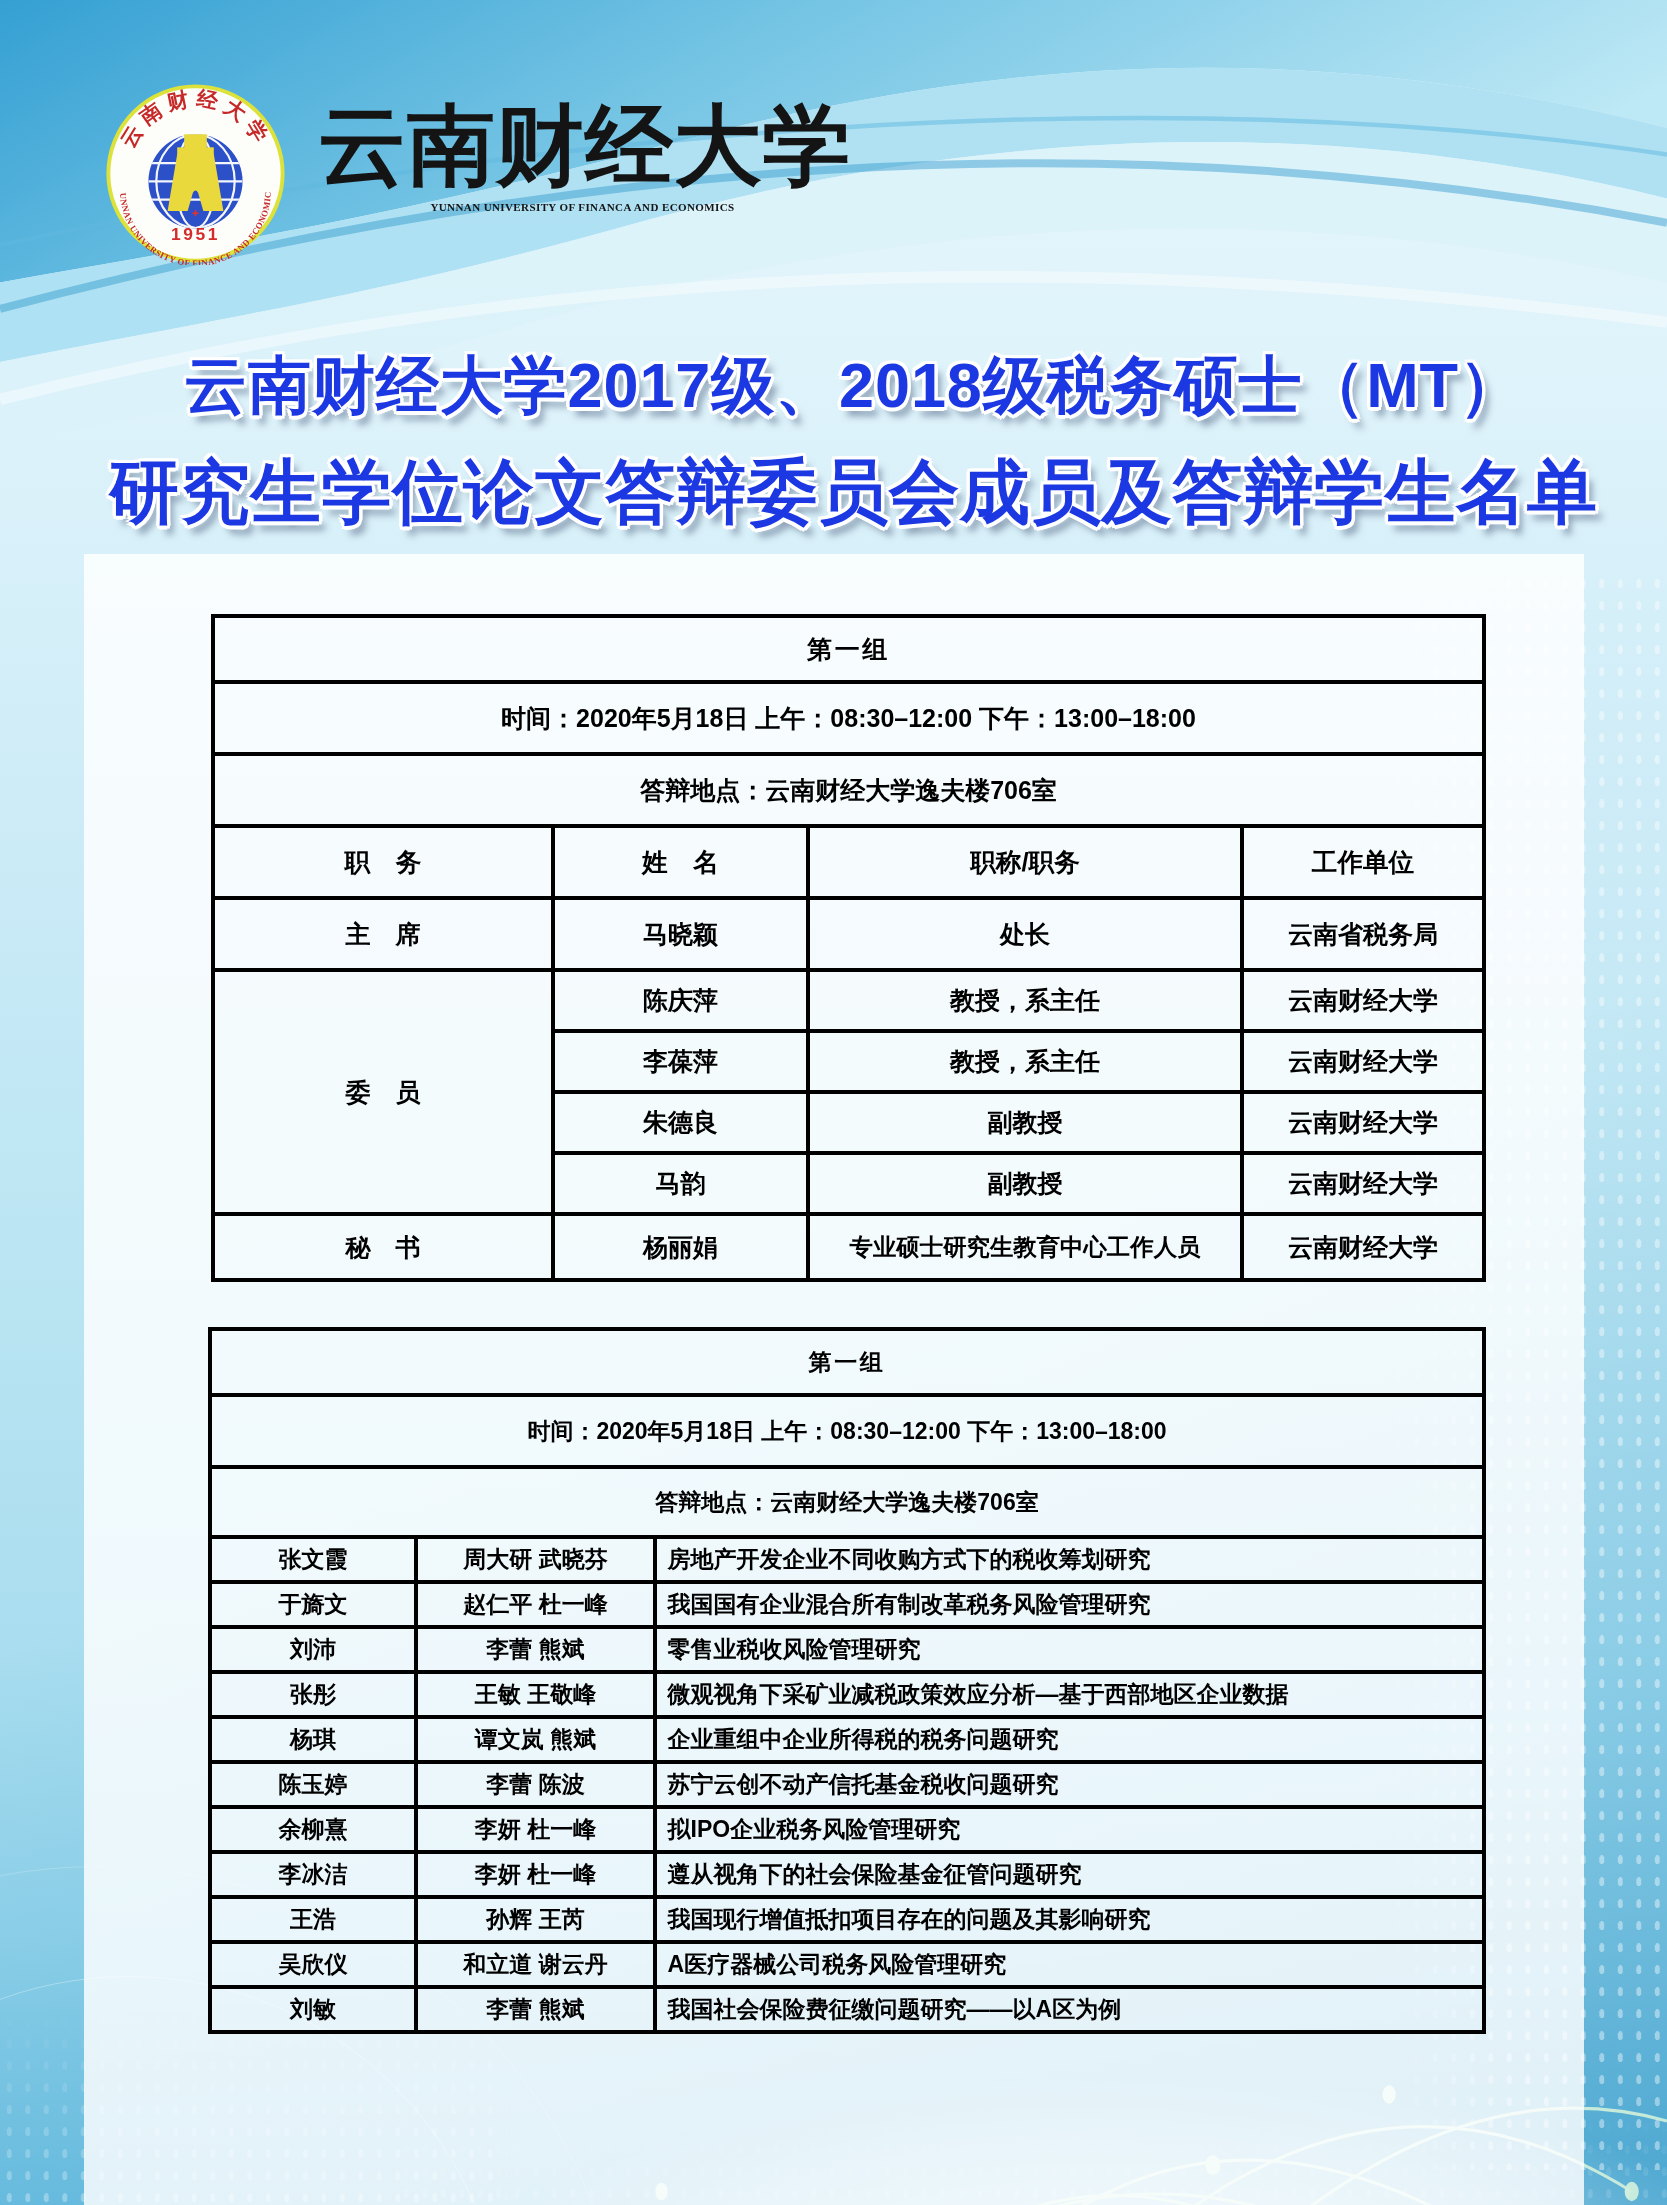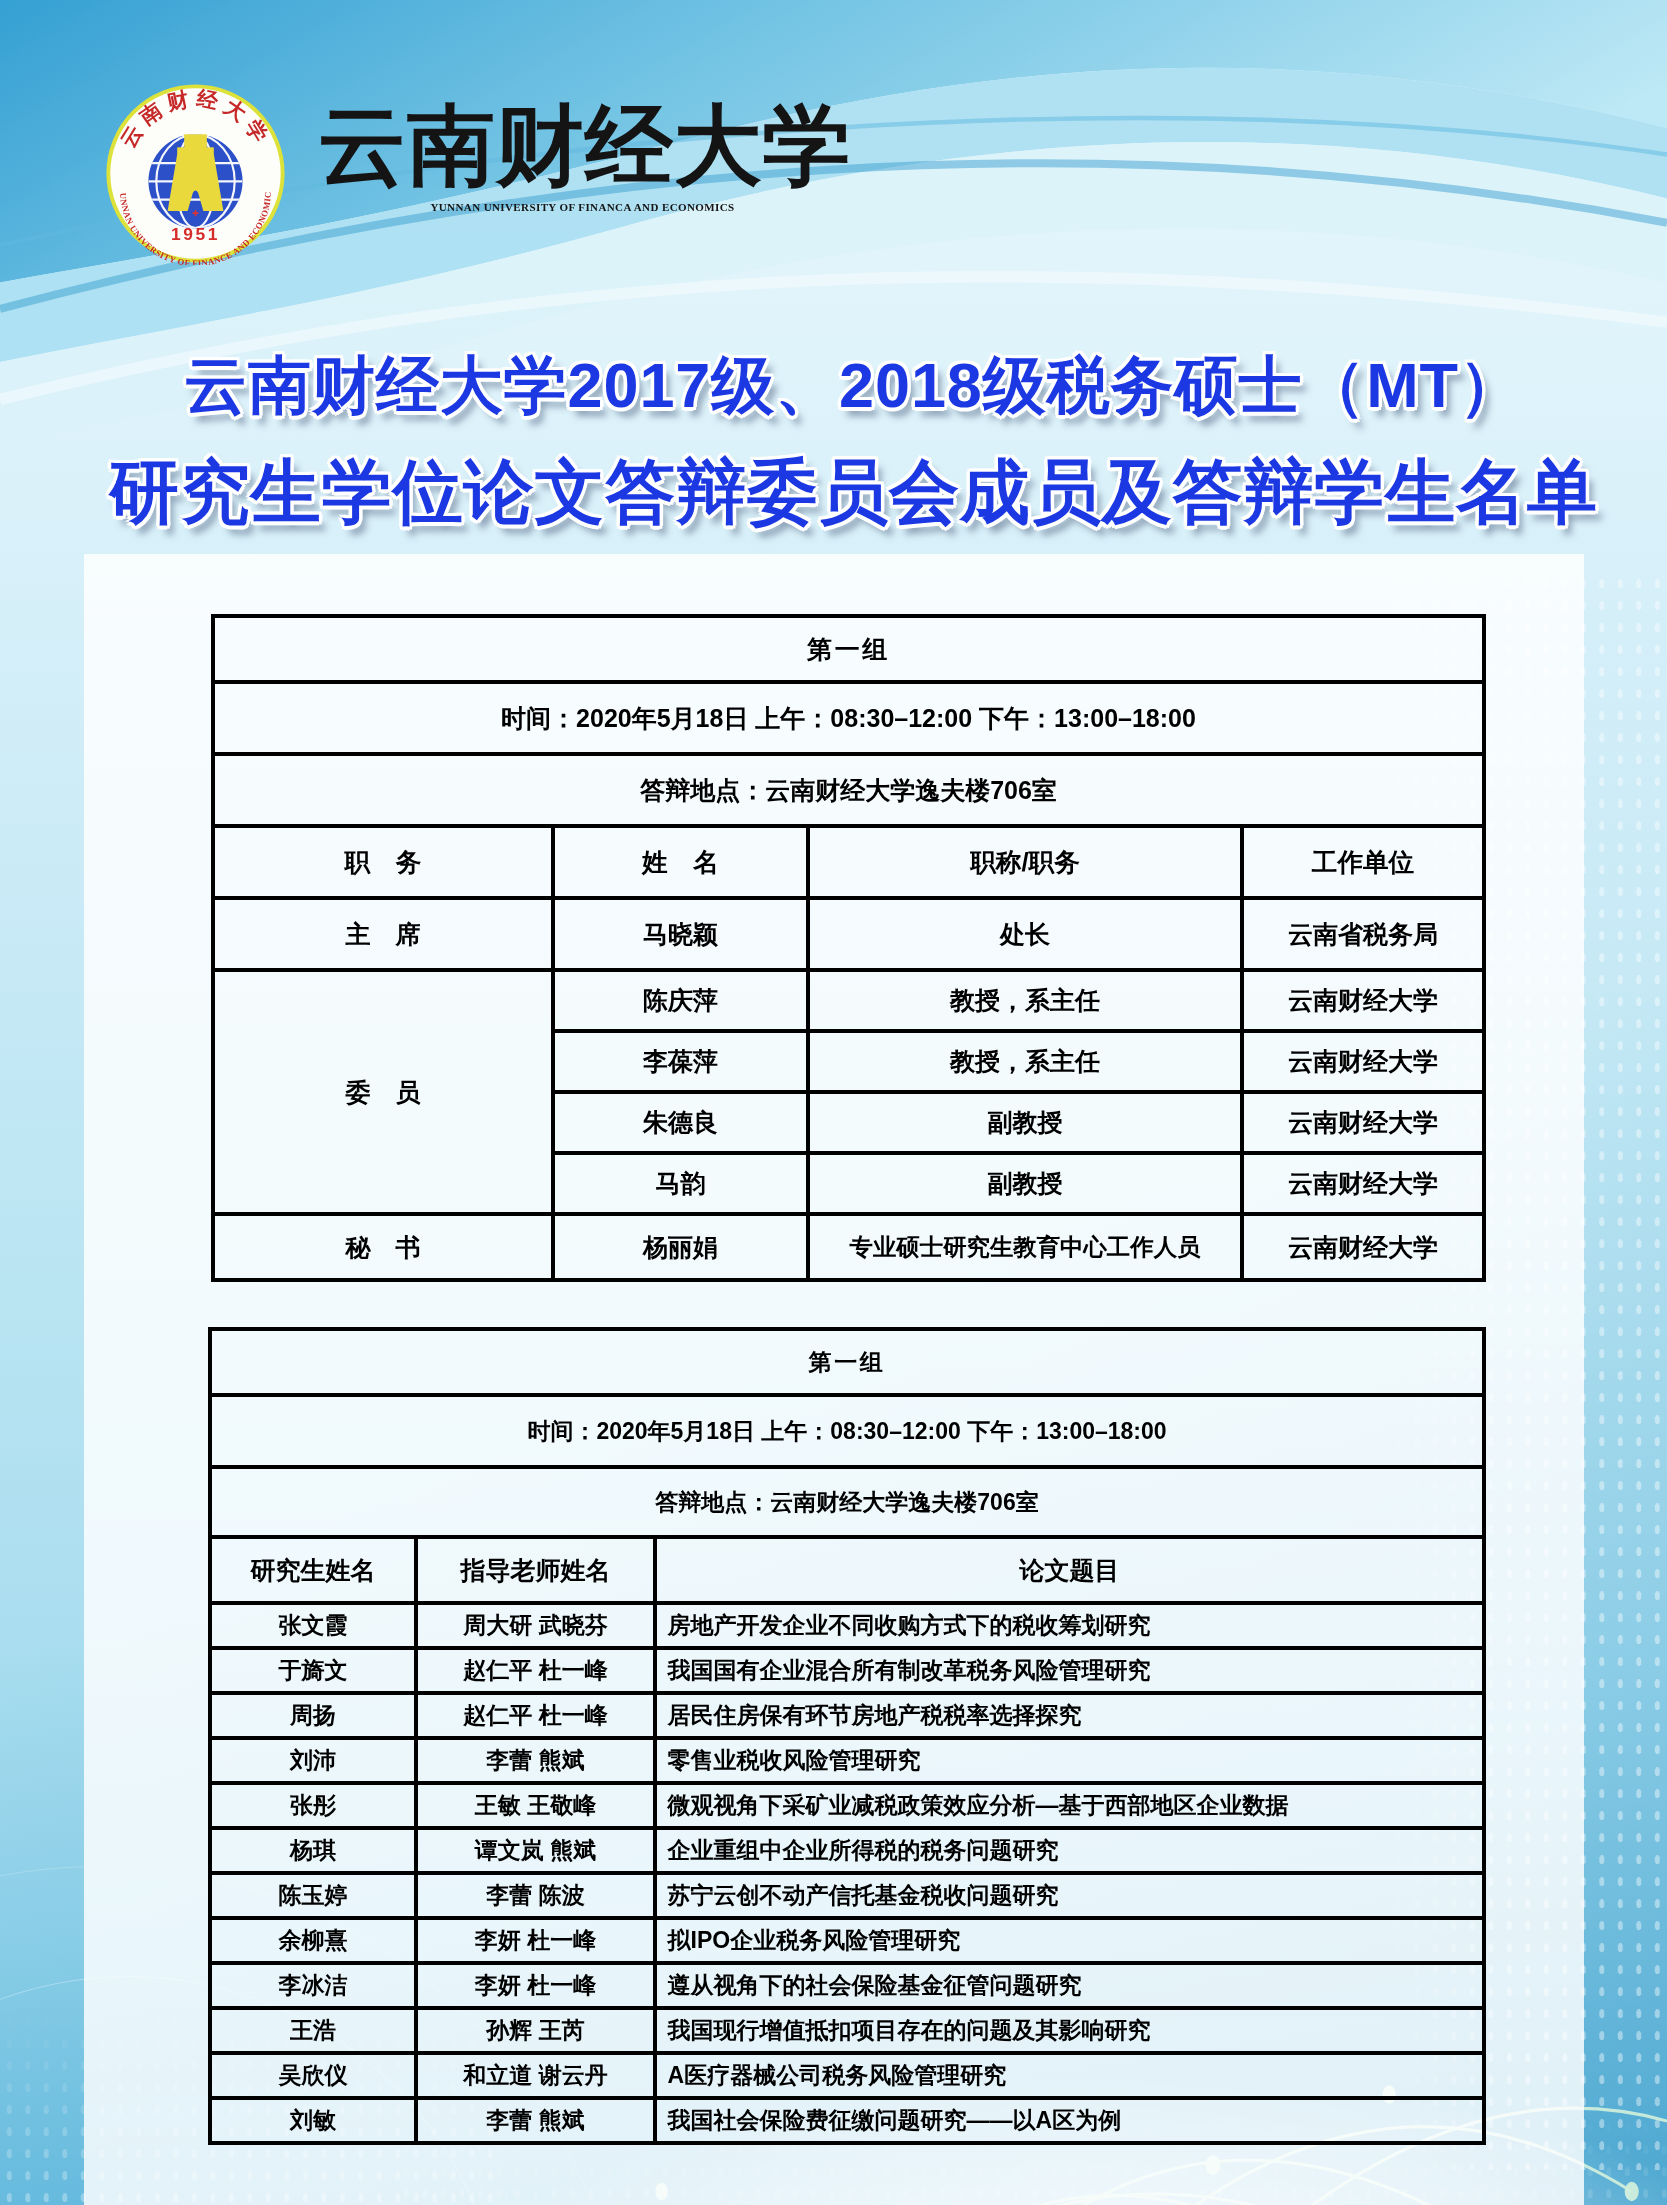--- a/index.html
+++ b/index.html
@@ -272,41 +272,31 @@
   <tbody>
       <tr class="h-cap2">
         <td colspan="3" class="cap">第一组</td>
       </tr>
   <tr class="h-meta2">
         <td colspan="3" class="meta">时间：2020年5月18日   上午：08:30–12:00   下午：13:00–18:00</td>
       </tr>
   <tr class="h-venue2">
         <td colspan="3" class="meta">答辩地点：云南财经大学逸夫楼706室</td>
       </tr>
-  <tr class="h-head2">
-    <th>研究生姓名</th>
-    <th>指导老师姓名</th>
-    <th>论文题目</th>
-  </tr>
   <tr class="h-stu">
     <td>张文霞</td>
     <td>周大研 武晓芬</td>
     <td class="thesis">房地产开发企业不同收购方式下的税收筹划研究</td>
   </tr>
   <tr class="h-stu">
     <td>于旖文</td>
     <td>赵仁平 杜一峰</td>
     <td class="thesis">我国国有企业混合所有制改革税务风险管理研究</td>
   </tr>
   <tr class="h-stu">
-    <td>周扬</td>
-    <td>赵仁平 杜一峰</td>
-    <td class="thesis">居民住房保有环节房地产税税率选择探究</td>
-  </tr>
-  <tr class="h-stu">
     <td>刘沛</td>
     <td>李蕾 熊斌</td>
     <td class="thesis">零售业税收风险管理研究</td>
   </tr>
   <tr class="h-stu">
     <td>张彤</td>
     <td>王敏 王敬峰</td>
     <td class="thesis">微观视角下采矿业减税政策效应分析—基于西部地区企业数据</td>
   </tr>
   <tr class="h-stu">

